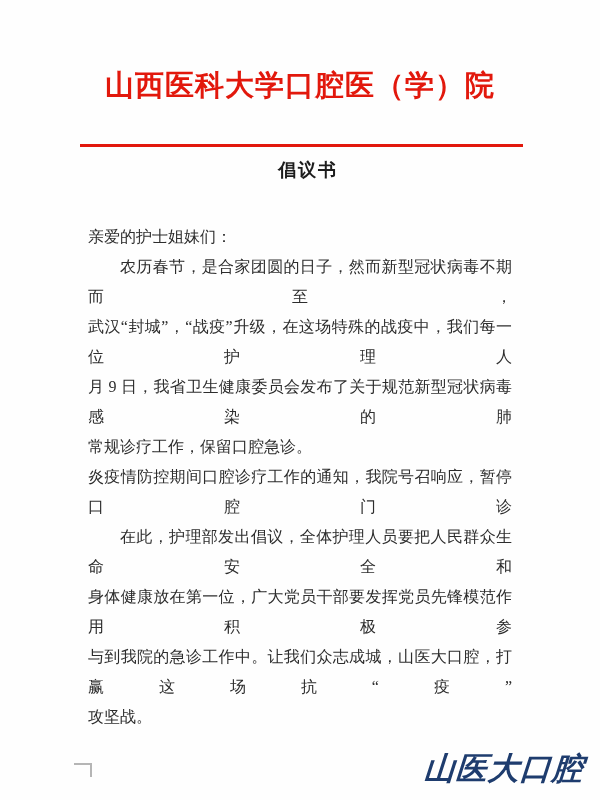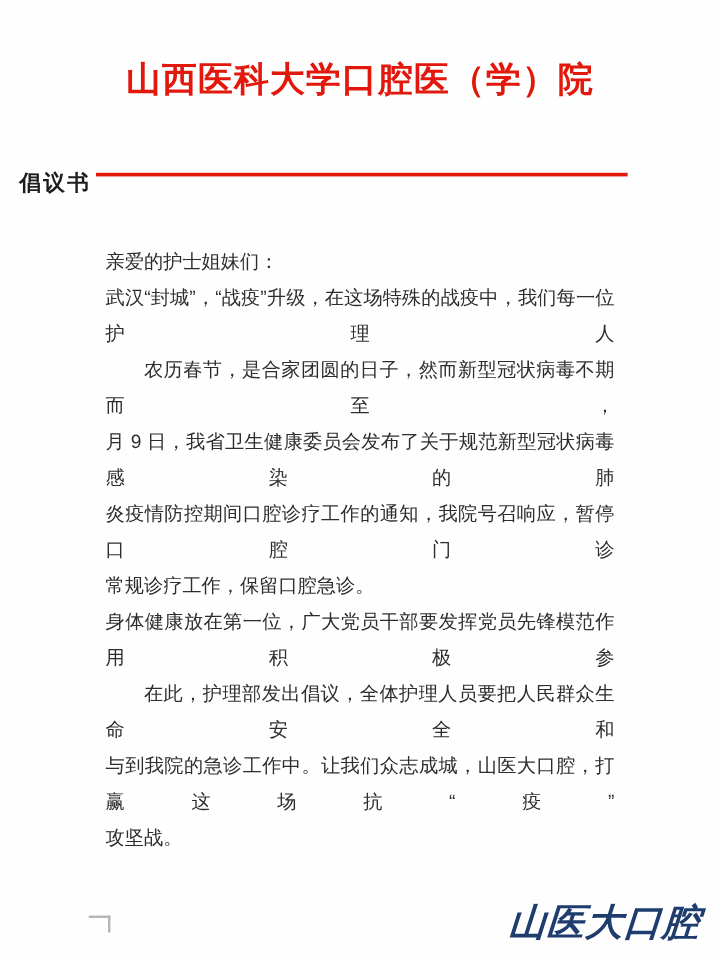--- a/index.html
+++ b/index.html
@@ -12,53 +12,55 @@
   html,body{margin:0;padding:0;background:#fff;}
   .page{
     position:relative;
     width:600px;height:800px;
     background:var(--paper);
     font-family:"Liberation Sans","DejaVu Sans",sans-serif;
     color:var(--ink);
     overflow:hidden;
   }
   .hospital-title{
-    margin:50px 0 0 0;
+    margin:68px 0 0 0;
     text-align:center;
     color:var(--red);
     font-size:29px;
     line-height:34px;
     font-weight:bold;
     letter-spacing:1px;
     font-family:Liberation Serif, serif;
   }
   .divider{
     position:absolute;
     left:80px;top:144px;
     width:443px;height:3px;
     background:var(--red);
   }
   .doc-title{
     margin:58px 0 0 16px;
+    text-align:center;
     font-size:18px;
     line-height:20px;
     font-weight:bold;
     letter-spacing:2px;
     color:#1c1c1c;
   }
   .body-text{
     margin:42px 88px 0 88px;
     width:424px;
     font-size:16px;
     line-height:30px;
   }
   .line{
     text-align:justify;
     text-align-last:justify;
     text-justify:inter-character;
+    font-family:Liberation Serif, serif;
   }
   .line.no-stretch{
     text-align:left;
     text-align-last:left;
   }
   .line.indent{
     text-indent:2em;
   }
   .corner-mark{
     position:absolute;
@@ -85,27 +87,27 @@
 <div class="page">
 
   <h1 class="hospital-title">山西医科大学口腔医（学）院</h1>
 
   <div class="divider"></div>
 
   <h2 class="doc-title">倡议书</h2>
 
   <div class="body-text">
     <div class="line no-stretch">亲爱的护士姐妹们：</div>
+    <div class="line indent">农历春节，是合家团圆的日子，然而新型冠状病毒不期而至，</div>
     <div class="line">武汉“封城”，“战疫”升级，在这场特殊的战疫中，我们每一位护理人</div>
-    <div class="line indent">农历春节，是合家团圆的日子，然而新型冠状病毒不期而至，</div>
     <div class="line">月 9 日，我省卫生健康委员会发布了关于规范新型冠状病毒感染的肺</div>
+    <div class="line no-stretch">常规诊疗工作，保留口腔急诊。</div>
     <div class="line">炎疫情防控期间口腔诊疗工作的通知，我院号召响应，暂停口腔门诊</div>
-    <div class="line no-stretch">常规诊疗工作，保留口腔急诊。</div>
+    <div class="line indent">在此，护理部发出倡议，全体护理人员要把人民群众生命安全和</div>
     <div class="line">身体健康放在第一位，广大党员干部要发挥党员先锋模范作用积极参</div>
-    <div class="line indent">在此，护理部发出倡议，全体护理人员要把人民群众生命安全和</div>
     <div class="line">与到我院的急诊工作中。让我们众志成城，山医大口腔，打赢这场抗“疫”</div>
     <div class="line no-stretch">攻坚战。</div>
   </div>
 
   <div class="corner-mark"></div>
 
   <div class="logo">山医大口腔</div>
 
 </div>
 

